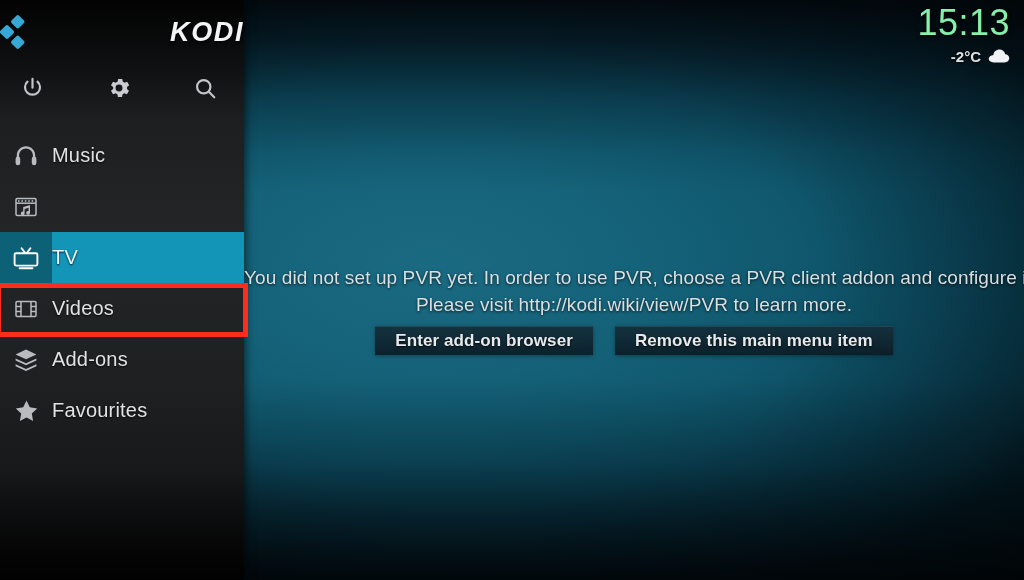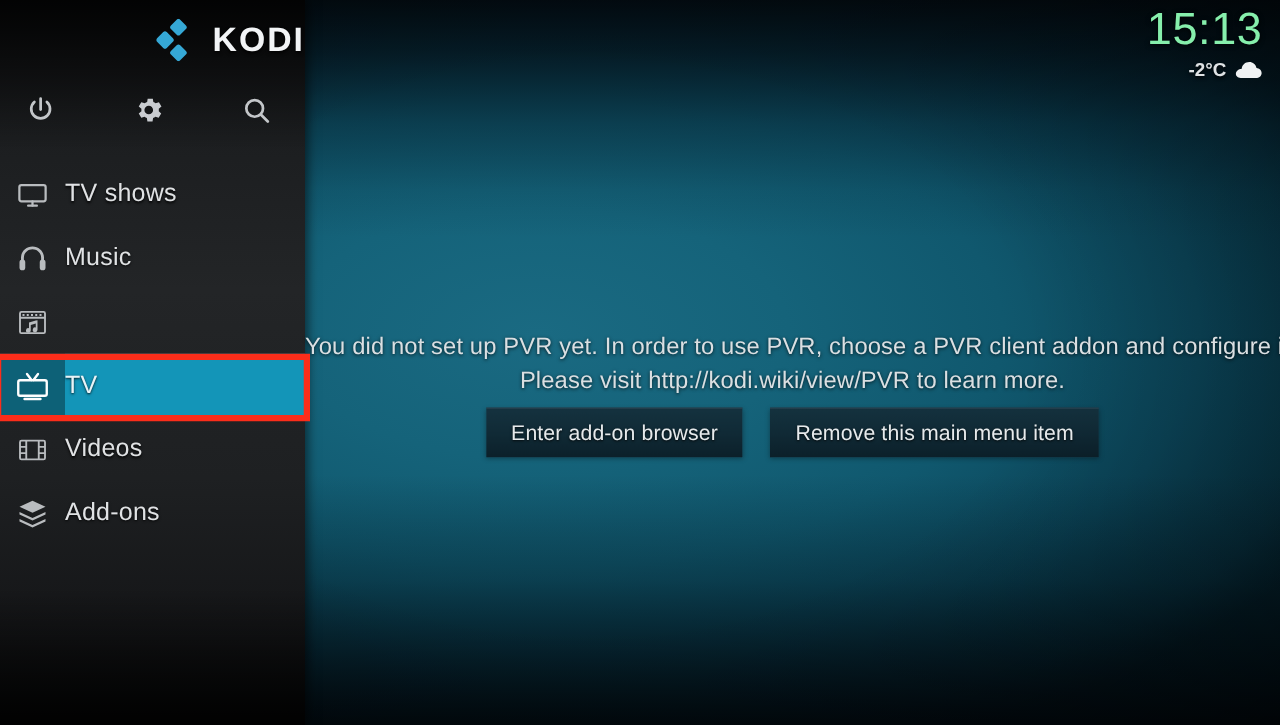--- a/index.html
+++ b/index.html
@@ -92,23 +92,24 @@
   }
 
   
   .logo-row {
     position: absolute;
     left: 0; top: 10px;
     width: 244px;
     height: 44px;
     display: flex;
     align-items: center;
-    justify-content: flex-end;
+    justify-content: space-between;
     gap: 11px;
     z-index: 4;
+    font-style: italic;
   }
   .logo-mark { width: 34px; height: 34px; display: block; }
   .logo-text {
     font-size: 27px;
     font-weight: 700;
     letter-spacing: 1.6px;
     color: #f2f4f6;
     text-shadow: 0 1px 3px rgba(0,0,0,0.9);
   }
 
@@ -248,37 +249,38 @@
   }
   .btn-row {
     position: absolute;
     left: 0; right: 0;
     top: 326px;
     display: flex;
     justify-content: center;
     gap: 22px;
   }
   .kbtn {
-    height: 40px;
+    height: 29px;
     padding: 0 20px;
     display: flex;
     align-items: center;
     justify-content: center;
     background: linear-gradient(to bottom,
         rgba(20,46,58,0.93) 0%,
         rgba(16,38,49,0.93) 48%,
         rgba(11,28,37,0.94) 100%);
     border-top: 1px solid rgba(90,130,148,0.38);
     color: #e6eaec;
     font-size: 17px;
     letter-spacing: 0.1px;
     white-space: nowrap;
     cursor: pointer;
     text-shadow: 0 1px 2px rgba(0,0,0,0.85);
     box-shadow: 0 1px 4px rgba(0,0,0,0.35);
+    font-weight: bold;
   }
 </style>
 </head>
 <body>
 
 <div id="app">
 
   <div class="bg-base"></div>
   <div class="bg-topshade"></div>
   <div class="bg-botshade"></div>
@@ -348,30 +350,20 @@
           <svg width="25" height="25" viewBox="0 0 24 24" fill="none" stroke="#c3c6c9" stroke-width="2.1" stroke-linecap="round">
             <circle cx="10.3" cy="10.3" r="6.4"></circle>
             <path d="M15.2 15.2 L20.4 20.4"></path>
           </svg>
         </span>
       </div>
     </div>
 
     <div class="menu">
 
-      <div class="menu-item">
-        <span class="mi-icon">
-          <svg width="26" height="26" viewBox="0 0 26 26" fill="none" stroke="#b9bcbf" stroke-width="1.8">
-            <rect x="2.5" y="5" width="21" height="13" rx="1.6"></rect>
-            <path d="M9.5 21.5 h7" stroke-linecap="round"></path>
-            <path d="M13 18 v3.5" stroke-linecap="round"></path>
-          </svg>
-        </span>
-        <span class="mi-label">TV shows</span>
-      </div>
 
       <div class="menu-item">
         <span class="mi-icon">
           <svg width="26" height="26" viewBox="0 0 26 26" fill="#b9bcbf">
             <path d="M13 3.2c-5.1 0-9.2 4-9.2 9v5.5h2.3V12.2c0-3.8 3.1-6.8 6.9-6.8s6.9 3 6.9 6.8v5.5h2.3V12.2c0-5-4.1-9-9.2-9z"></path>
             <rect x="2.6" y="13.6" width="4.6" height="8.6" rx="2.3"></rect>
             <rect x="18.8" y="13.6" width="4.6" height="8.6" rx="2.3"></rect>
           </svg>
         </span>
         <span class="mi-label">Music</span>
@@ -421,20 +413,28 @@
         <span class="mi-icon">
           <svg width="26" height="26" viewBox="0 0 26 26" fill="#b9bcbf">
             <path d="M13 2.6 L23.4 7.4 13 12.2 2.6 7.4z"></path>
             <path d="M2.6 11.6 L13 16.3 23.4 11.6 23.4 13.6 13 18.3 2.6 13.6z"></path>
             <path d="M2.6 17.2 L13 21.9 23.4 17.2 23.4 19.2 13 23.9 2.6 19.2z"></path>
           </svg>
         </span>
         <span class="mi-label">Add-ons</span>
       </div>
 
+      <div class="menu-item">
+        <span class="mi-icon">
+          <svg width="27" height="26" viewBox="0 0 26 26" fill="#b9bcbf">
+            <path d="M13 2.6 L16.3 9.3 23.7 10.4 18.3 15.6 19.6 23 13 19.5 6.4 23 7.7 15.6 2.3 10.4 9.7 9.3z"></path>
+          </svg>
+        </span>
+        <span class="mi-label">Favourites</span>
+      </div>
 
 
     </div>
 
     <div class="annot-box"></div>
   </div>
 
 </div>
 
 </body></html>

